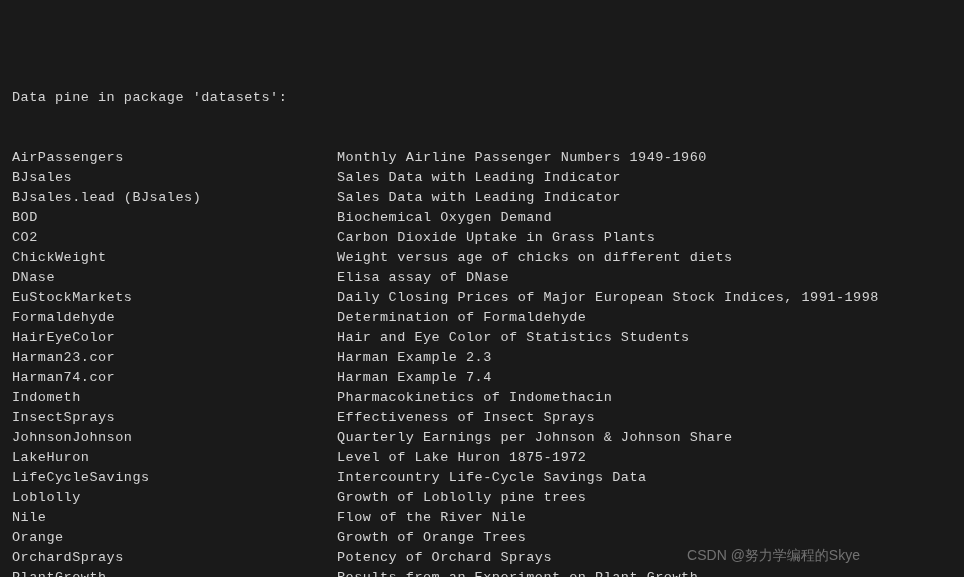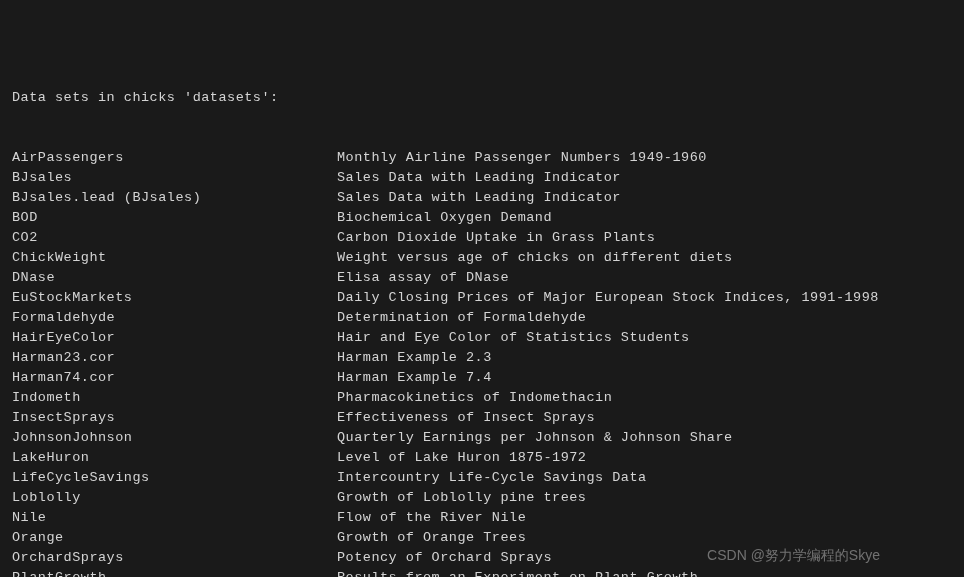--- a/index.html
+++ b/index.html
@@ -31,32 +31,32 @@
     .name-col {
       width: 325px;
       flex-shrink: 0;
     }
     .desc-col {
       flex: 1;
       font-family: Liberation Mono, monospace;
     }
     .watermark {
       position: absolute;
-      right: 84px;
+      right: 104px;
       bottom: 12px;
       color: rgba(200, 200, 200, 0.5);
       font-size: 14px;
       font-family: sans-serif;
       letter-spacing: 0;
       white-space: nowrap;
     }
   </style>
 </head>
 <body>
 
 
 
-<div class="header">Data sets in chicks 'datasets':</div>
+<div class="header">Data pine in package 'datasets':</div>
 <div id="list"><div class="row"><span class="name-col">AirPassengers</span><span class="desc-col">Monthly Airline Passenger Numbers 1949-1960</span></div><div class="row"><span class="name-col">BJsales</span><span class="desc-col">Sales Data with Leading Indicator</span></div><div class="row"><span class="name-col">BJsales.lead (BJsales)</span><span class="desc-col">Sales Data with Leading Indicator</span></div><div class="row"><span class="name-col">BOD</span><span class="desc-col">Biochemical Oxygen Demand</span></div><div class="row"><span class="name-col">CO2</span><span class="desc-col">Carbon Dioxide Uptake in Grass Plants</span></div><div class="row"><span class="name-col">ChickWeight</span><span class="desc-col">Weight versus age of chicks on different diets</span></div><div class="row"><span class="name-col">DNase</span><span class="desc-col">Elisa assay of DNase</span></div><div class="row"><span class="name-col">EuStockMarkets</span><span class="desc-col">Daily Closing Prices of Major European Stock Indices, 1991-1998</span></div><div class="row"><span class="name-col">Formaldehyde</span><span class="desc-col">Determination of Formaldehyde</span></div><div class="row"><span class="name-col">HairEyeColor</span><span class="desc-col">Hair and Eye Color of Statistics Students</span></div><div class="row"><span class="name-col">Harman23.cor</span><span class="desc-col">Harman Example 2.3</span></div><div class="row"><span class="name-col">Harman74.cor</span><span class="desc-col">Harman Example 7.4</span></div><div class="row"><span class="name-col">Indometh</span><span class="desc-col">Pharmacokinetics of Indomethacin</span></div><div class="row"><span class="name-col">InsectSprays</span><span class="desc-col">Effectiveness of Insect Sprays</span></div><div class="row"><span class="name-col">JohnsonJohnson</span><span class="desc-col">Quarterly Earnings per Johnson &amp; Johnson Share</span></div><div class="row"><span class="name-col">LakeHuron</span><span class="desc-col">Level of Lake Huron 1875-1972</span></div><div class="row"><span class="name-col">LifeCycleSavings</span><span class="desc-col">Intercountry Life-Cycle Savings Data</span></div><div class="row"><span class="name-col">Loblolly</span><span class="desc-col">Growth of Loblolly pine trees</span></div><div class="row"><span class="name-col">Nile</span><span class="desc-col">Flow of the River Nile</span></div><div class="row"><span class="name-col">Orange</span><span class="desc-col">Growth of Orange Trees</span></div><div class="row"><span class="name-col">OrchardSprays</span><span class="desc-col">Potency of Orchard Sprays</span></div><div class="row"><span class="name-col">PlantGrowth</span><span class="desc-col">Results from an Experiment on Plant Growth</span></div></div>
 <div class="watermark">CSDN @努力学编程的Skye</div>
 
 
 
 
 </body></html>

